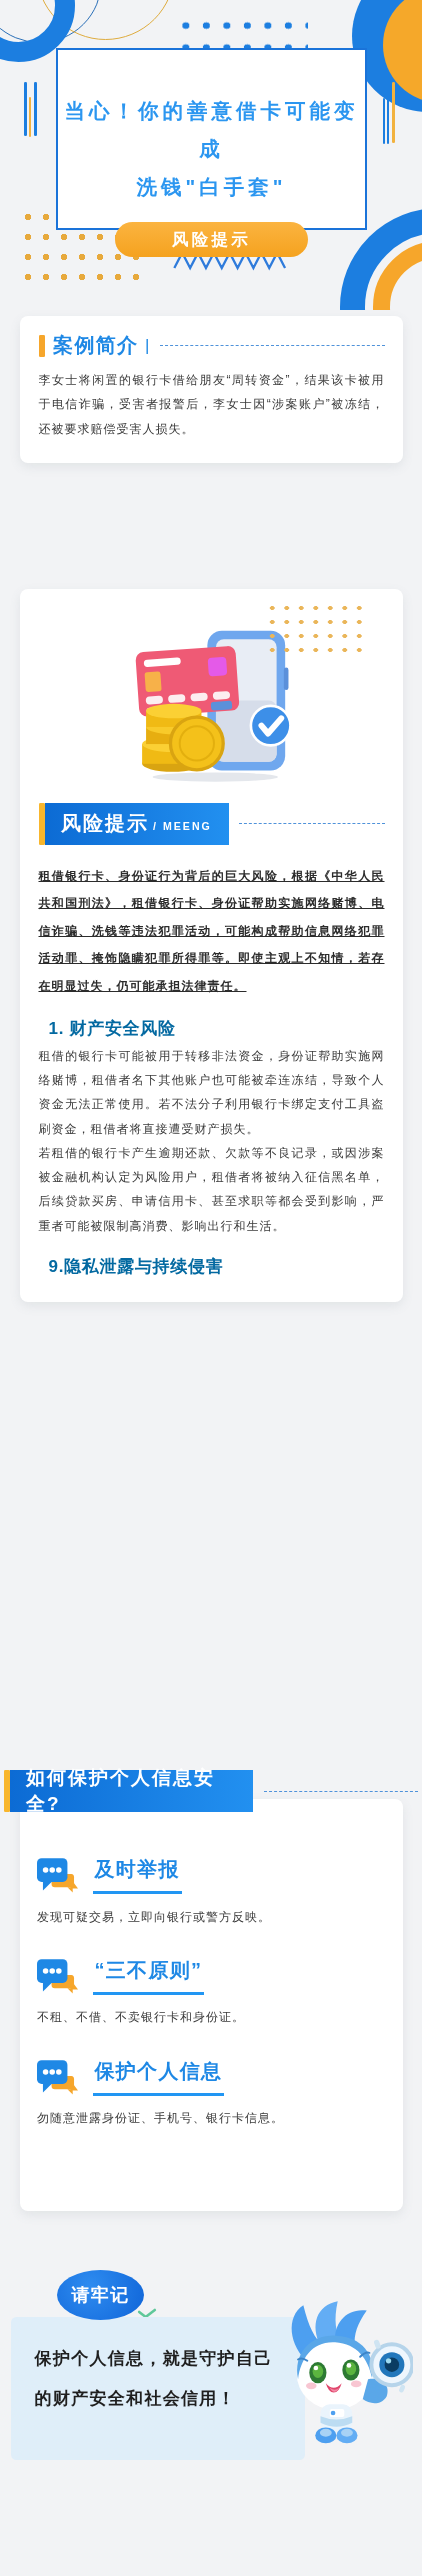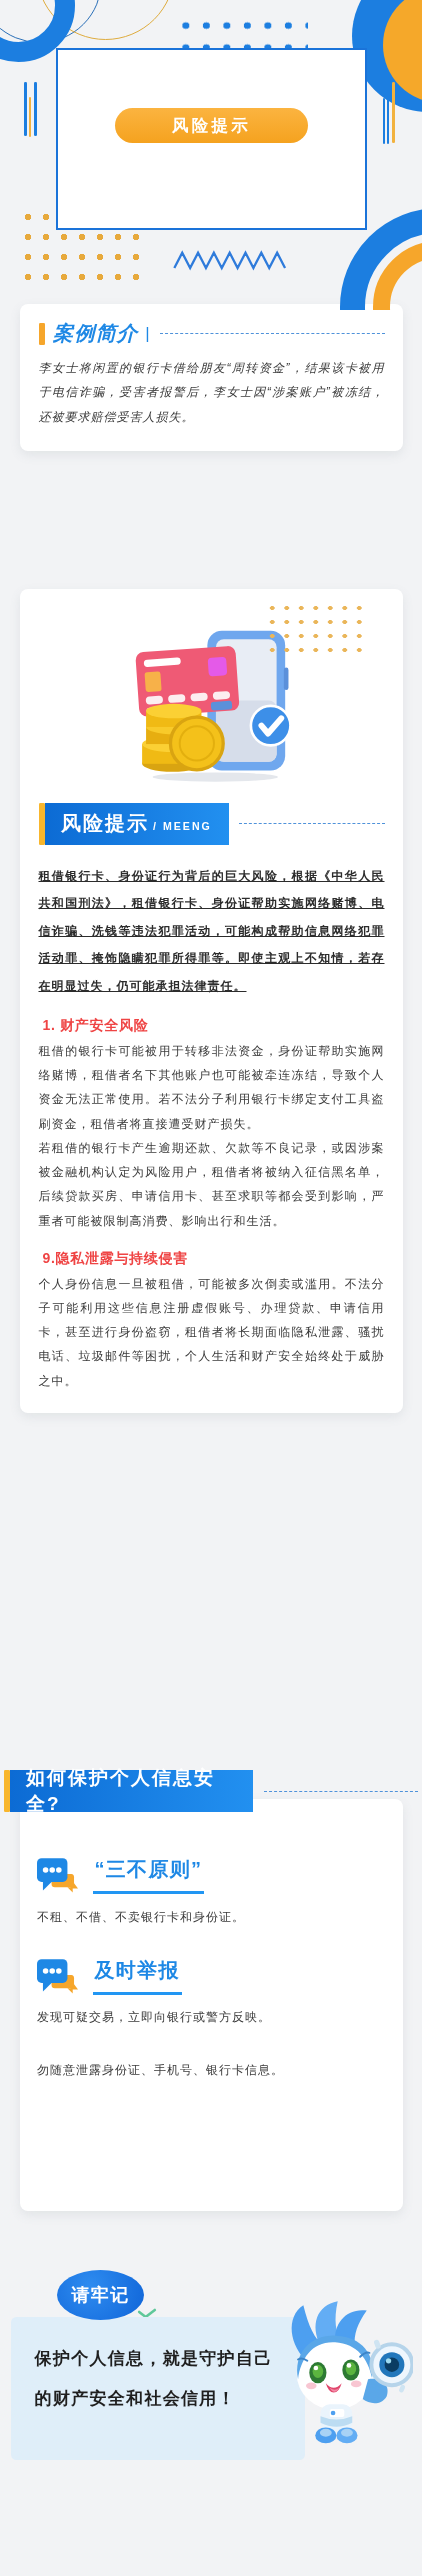--- a/index.html
+++ b/index.html
@@ -44,38 +44,38 @@
   .pill{display:inline-block;margin-top:16px;width:193px;height:35px;line-height:35px;border-radius:18px;
     background:linear-gradient(180deg,#fbb440,#f5a21f);color:#fff;font-size:16.5px;font-weight:bold;letter-spacing:3.3px;}
 
   
   .card{position:absolute;left:20px;width:383px;background:#fff;border-radius:8px;
     box-shadow:0 4px 10.6px rgba(110,120,135,.12);}
   .body-text{font-size:12px;line-height:2.02;letter-spacing:1px;color:var(--text-dark);text-align:justify;}
   .body-text.strong{font-weight:bold;color:#2c2c2c;text-decoration:underline;}
   .dash-line{flex:1;border-top:1.3px dashed #4f92da;margin-left:10.6px;}
 
-  .case-card{top:304px;padding:16px 18.5px 22.4px 18.5px;font-style:italic;}
+  .case-card{top:316px;padding:16px 18.5px 22.4px 18.5px;}
   .sec-head{display:flex;align-items:center;margin-bottom:9.2px;}
   .sec-bar{width:6px;height:22px;background:var(--accent-orange);border-radius:1.3px;margin-right:8.6px;}
   .sec-title{color:var(--accent-blue);font-size:20px;font-weight:bold;letter-spacing:1.3px;}
   .sec-divider{color:var(--accent-blue);font-size:17px;margin-left:6.6px;font-weight:400;}
 
   .risk-card{top:589px;padding:10.6px 18.5px 20px 18.5px;}
   .card-dots{position:absolute;right:38px;top:12px;width:100px;height:54px;
     background-image:radial-gradient(circle,#eab65a 2.1px,transparent 2.4px);background-size:14.5px 14px;}
   .illus{text-align:center;margin-top:28px;height:158px;}
   .banner{display:flex;align-items:center;margin-top:17px;}
   .banner-accent{width:6.6px;height:42px;background:#f8b62d;border-radius:1.3px;}
   .banner-box{height:42px;display:flex;align-items:center;padding:0 17px 0 16px;
     background:linear-gradient(90deg,var(--banner-start),var(--banner-end));}
   .banner-main{color:#fff;font-size:20px;font-weight:bold;letter-spacing:2px;}
   .banner-sub{color:#fff;font-size:10.6px;font-weight:bold;letter-spacing:2px;margin-left:4px;padding-top:5.3px;}
   .risk-card .body-text.strong{margin-top:18.5px;line-height:2.28;}
-  .risk-card h3{font-size:14px;font-weight:bold;color:#ef4444;letter-spacing:0.7px;margin:17px 0 4px 4px;}
+  .risk-card h3{font-size:17px;font-weight:bold;color:#0369a1;letter-spacing:0.7px;margin:17px 0 4px 10px;}
 
   .banner-full{position:absolute;left:4px;top:1753px;width:414px;display:flex;align-items:center;z-index:3;}
   .banner-full .banner-accent{width:6px;}
   .banner-full .banner-box{width:243px;}
   .banner-full .banner-main{font-size:19px;}
   .banner-full .dash-line{margin-right:0;}
 
   .protect-card{top:1799px;height:412px;padding:57px 18.5px 0 17px;}
   .protect-item{margin-bottom:28px;}
   .item-head{display:flex;align-items:flex-end;}
@@ -113,20 +113,24 @@
     <div class="vline vr1"></div>
     <div class="vline vr2"></div>
     <div class="vline vr3"></div>
     <div class="ring-blue-br"></div>
     <div class="ring-orange-br"></div>
     <svg class="zigzag" width="116" height="24" viewBox="0 0 176 36">
       <polyline points="2,30 14,7 26,30 38,7 50,30 62,7 74,30 86,7 98,30 110,7 122,30 134,7 146,30 158,7 170,30" fill="none" stroke="#2f7bdb" stroke-width="3.5"></polyline>
     </svg>
 
     <div class="title-box">
+      <div class="hero-title">
+        <div>当心！你的善意借卡可能变成</div>
+        <div>洗钱"白手套"</div>
+      </div>
       <div class="pill">风险提示</div>
     </div>
   </header>
 
   <section class="card case-card">
     <div class="sec-head">
       <span class="sec-bar"></span>
       <span class="sec-title">案例简介</span>
       <span class="sec-divider">|</span>
       <span class="dash-line"></span>
@@ -182,32 +186,48 @@
     </div>
 
     <p class="body-text strong">租借银行卡、身份证行为背后的巨大风险，根据《中华人民共和国刑法》，租借银行卡、身份证帮助实施网络赌博、电信诈骗、洗钱等违法犯罪活动，可能构成帮助信息网络犯罪活动罪、掩饰隐瞒犯罪所得罪等。即使主观上不知情，若存在明显过失，仍可能承担法律责任。</p>
 
     <h3>1. 财产安全风险</h3>
     <p class="body-text">租借的银行卡可能被用于转移非法资金，身份证帮助实施网络赌博，租借者名下其他账户也可能被牵连冻结，导致个人资金无法正常使用。若不法分子利用银行卡绑定支付工具盗刷资金，租借者将直接遭受财产损失。</p>
 
     <p class="body-text">若租借的银行卡产生逾期还款、欠款等不良记录，或因涉案被金融机构认定为风险用户，租借者将被纳入征信黑名单，后续贷款买房、申请信用卡、甚至求职等都会受到影响，严重者可能被限制高消费、影响出行和生活。</p>
 
     <h3>9.隐私泄露与持续侵害</h3>
-    <p class="body-text">个人身份信息一旦被租借，可能被多次倒卖或滥用。不法分子可能利用这些信息注册虚假账号、办理贷款、申请信用卡，甚至进行身份盗窃，租借者将长期面临隐私泄露、骚扰电话、垃圾邮件等困扰，个人生活和财产安全始终处于威胁之中。</p>
   </section>
 
   <div class="banner banner-full">
     <span class="banner-accent"></span>
     <div class="banner-box">
       <span class="banner-main">如何保护个人信息安全?</span>
     </div>
     <span class="dash-line"></span>
   </div>
 
   <section class="card protect-card">
+
+    <div class="protect-item">
+      <div class="item-head">
+        <svg class="chat-icon" width="41" height="36" viewBox="0 0 62 54">
+          <path d="M24 24 h26 a5 5 0 0 1 5 5 v10 a5 5 0 0 1 -5 5 h-4 l8 8 v-8 h0 z" fill="#f6a62b"></path>
+          <rect x="22" y="24" width="34" height="20" rx="5" fill="#f6a62b"></rect>
+          <path d="M56 38 l6 8 l-12 0 z" fill="#f6a62b"></path>
+          <rect x="0" y="0" width="46" height="36" rx="7" fill="#1e88e5"></rect>
+          <path d="M9 36 l0 13 l13 -13 z" fill="#1e88e5"></path>
+          <circle cx="13" cy="18" r="4.2" fill="#ffffff"></circle>
+          <circle cx="23" cy="18" r="4.2" fill="#ffffff"></circle>
+          <circle cx="33" cy="18" r="4.2" fill="#ffffff"></circle>
+        </svg>
+        <span class="item-title">及时举报</span>
+      </div>
+      <p class="body-text">发现可疑交易，立即向银行或警方反映。</p>
+    </div>
 
     <div class="protect-item">
       <div class="item-head">
         <svg class="chat-icon" width="41" height="36" viewBox="0 0 62 54">
           <path d="M24 24 h26 a5 5 0 0 1 5 5 v10 a5 5 0 0 1 -5 5 h-4 l8 8 v-8 h0 z" fill="#f6a62b"></path>
           <rect x="22" y="24" width="34" height="20" rx="5" fill="#f6a62b"></rect>
           <path d="M56 38 l6 8 l-12 0 z" fill="#f6a62b"></path>
           <rect x="0" y="0" width="46" height="36" rx="7" fill="#1e88e5"></rect>
           <path d="M9 36 l0 13 l13 -13 z" fill="#1e88e5"></path>
           <circle cx="13" cy="18" r="4.2" fill="#ffffff"></circle>
@@ -224,26 +244,22 @@
         <svg class="chat-icon" width="41" height="36" viewBox="0 0 62 54">
           <path d="M24 24 h26 a5 5 0 0 1 5 5 v10 a5 5 0 0 1 -5 5 h-4 l8 8 v-8 h0 z" fill="#f6a62b"></path>
           <rect x="22" y="24" width="34" height="20" rx="5" fill="#f6a62b"></rect>
           <path d="M56 38 l6 8 l-12 0 z" fill="#f6a62b"></path>
           <rect x="0" y="0" width="46" height="36" rx="7" fill="#1e88e5"></rect>
           <path d="M9 36 l0 13 l13 -13 z" fill="#1e88e5"></path>
           <circle cx="13" cy="18" r="4.2" fill="#ffffff"></circle>
           <circle cx="23" cy="18" r="4.2" fill="#ffffff"></circle>
           <circle cx="33" cy="18" r="4.2" fill="#ffffff"></circle>
         </svg>
-        <span class="item-title">及时举报</span>
-      </div>
-      <p class="body-text">发现可疑交易，立即向银行或警方反映。</p>
-    </div>
-
-    <div class="protect-item">
+        <span class="item-title">保护个人信息</span>
+      </div>
       <p class="body-text">勿随意泄露身份证、手机号、银行卡信息。</p>
     </div>
   </section>
 
   <div class="remember-badge">请牢记</div>
   <svg class="green-check" width="20" height="13" viewBox="0 0 30 20">
     <path d="M3 6 l10 8 l14 -11" fill="none" stroke="#45c08a" stroke-width="4" stroke-linecap="round" stroke-linejoin="round" opacity="0.85"></path>
   </svg>
   <div class="footer-panel">
     <p>保护个人信息，就是守护自己的财产安全和社会信用！</p>

